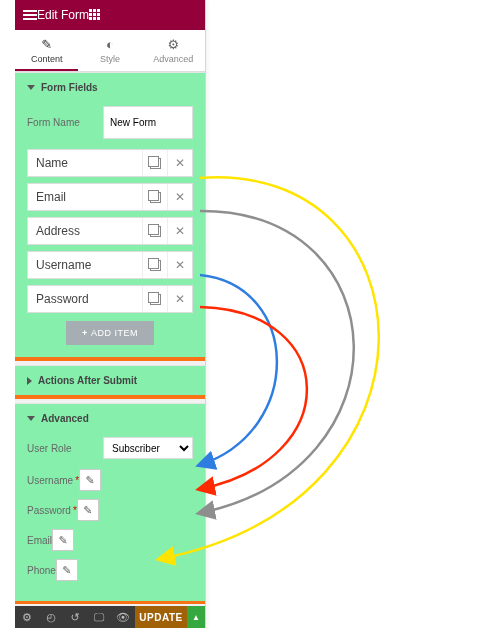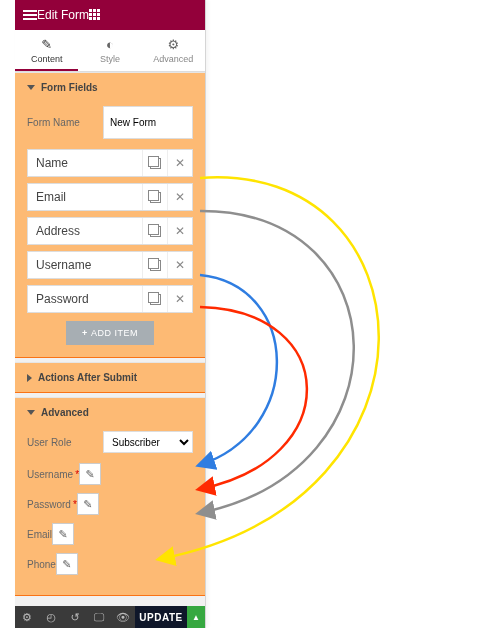--- a/index.html
+++ b/index.html
@@ -10,40 +10,40 @@
 .hamb{width:14px;height:10px;display:flex;flex-direction:column;justify-content:space-between;cursor:pointer}
 .hamb span{height:2px;background:#fff}
 .grid-ic{width:12px;height:12px;display:grid;grid-template-columns:repeat(3,3px);grid-template-rows:repeat(3,3px);gap:1px;cursor:pointer}
 .grid-ic span{background:#fff}
 .tabs{display:flex;background:#fff;border-bottom:1px solid #ddd}
 .tab{flex:1;text-align:center;padding:7px 0 5px;font-size:9px;color:#888;cursor:pointer}
 .tab.active{color:#333;border-bottom:2px solid #93003a}
 .tab .t-ic{font-size:13px;display:block;margin-bottom:2px;color:#666}
 .tab.active .t-ic{color:#333}
 .body{padding:0;overflow:auto;height:calc(100% - 30px - 44px - 22px)}
-.sec{background:#fdba74;border-top:1px solid #e6e6e6;border-bottom:1px solid #f97316;margin-bottom:4px}
+.sec{background:#86efac;border-top:1px solid #e6e6e6;border-bottom:4px solid #f97316;margin-bottom:4px}
 .sec-h{display:flex;align-items:center;padding:9px 12px;font-size:10px;font-weight:700;color:#444;cursor:pointer}
 .caret{display:inline-block;width:0;height:0;border-left:4px solid transparent;border-right:4px solid transparent;border-top:5px solid #555;margin-right:6px}
 .caret.r{border-top:4px solid transparent;border-bottom:4px solid transparent;border-left:5px solid #555;border-right:none}
 .sec-c{padding:4px 12px 12px}
 .row{display:flex;align-items:center;justify-content:space-between;margin-bottom:10px}
 .lbl{font-size:10px;color:#666}
 .inp{width:90px;height:33px;border:1px solid #ddd;background:#fff;font-size:10px;padding:0 6px;box-sizing:border-box}
 .field{display:flex;align-items:center;border:1px solid #ddd;background:#fff;height:26px;margin-bottom:6px}
 .field .fname{flex:1;padding:0 8px;font-size:12px;color:#444}
 .sq{width:24px;height:26px;display:flex;align-items:center;justify-content:center;border-left:1px solid #eee;cursor:pointer;color:#888;font-size:12px}
 .additem{display:block;margin:8px auto 0;background:#a7aeb3;color:#fff;font-size:9px;font-weight:400;border:none;padding:7px 16px;letter-spacing:.5px;cursor:pointer}
 .additem::before{content:"+ ";font-weight:700}
 .regrow{display:flex;align-items:center;justify-content:flex-start;height:22px;margin-bottom:8px}
 .regrow .ico{width:20px;height:20px;border:1px solid #ccc;display:flex;align-items:center;justify-content:center;cursor:pointer;color:#666;font-size:11px;background:#fff}
 .req{color:#d40000;margin-left:2px}
 .sel{width:90px;height:22px;border:1px solid #ddd;font-size:10px;padding:0 4px;background:#fff}
 .ftr{position:absolute;left:0;right:0;bottom:0;height:22px;background:#3a3a3a;display:flex;align-items:center}
 .ftr .fico{width:24px;text-align:center;color:#bbb;font-size:11px;cursor:pointer}
-.update{flex:1;background:#0f172a;color:#fff;font-size:10px;font-weight:700;letter-spacing:.5px;display:flex;align-items:center;justify-content:center;height:100%;cursor:pointer}
+.update{flex:1;background:#a16207;color:#fff;font-size:10px;font-weight:700;letter-spacing:.5px;display:flex;align-items:center;justify-content:center;height:100%;cursor:pointer}
 .upd-caret{width:18px;background:#36a840;height:100%;display:flex;align-items:center;justify-content:center;color:#fff;font-size:8px;cursor:pointer}
 .overlay{position:absolute;left:0;top:0;pointer-events:none}
 .dup-ic{display:inline-block;width:9px;height:9px;border:1px solid #888;position:relative}
 .dup-ic::after{content:"";position:absolute;width:9px;height:9px;border:1px solid #888;left:-3px;top:-3px;background:#fff}
 </style>
 </head>
 <body>
 
 <div class="stage">
 

